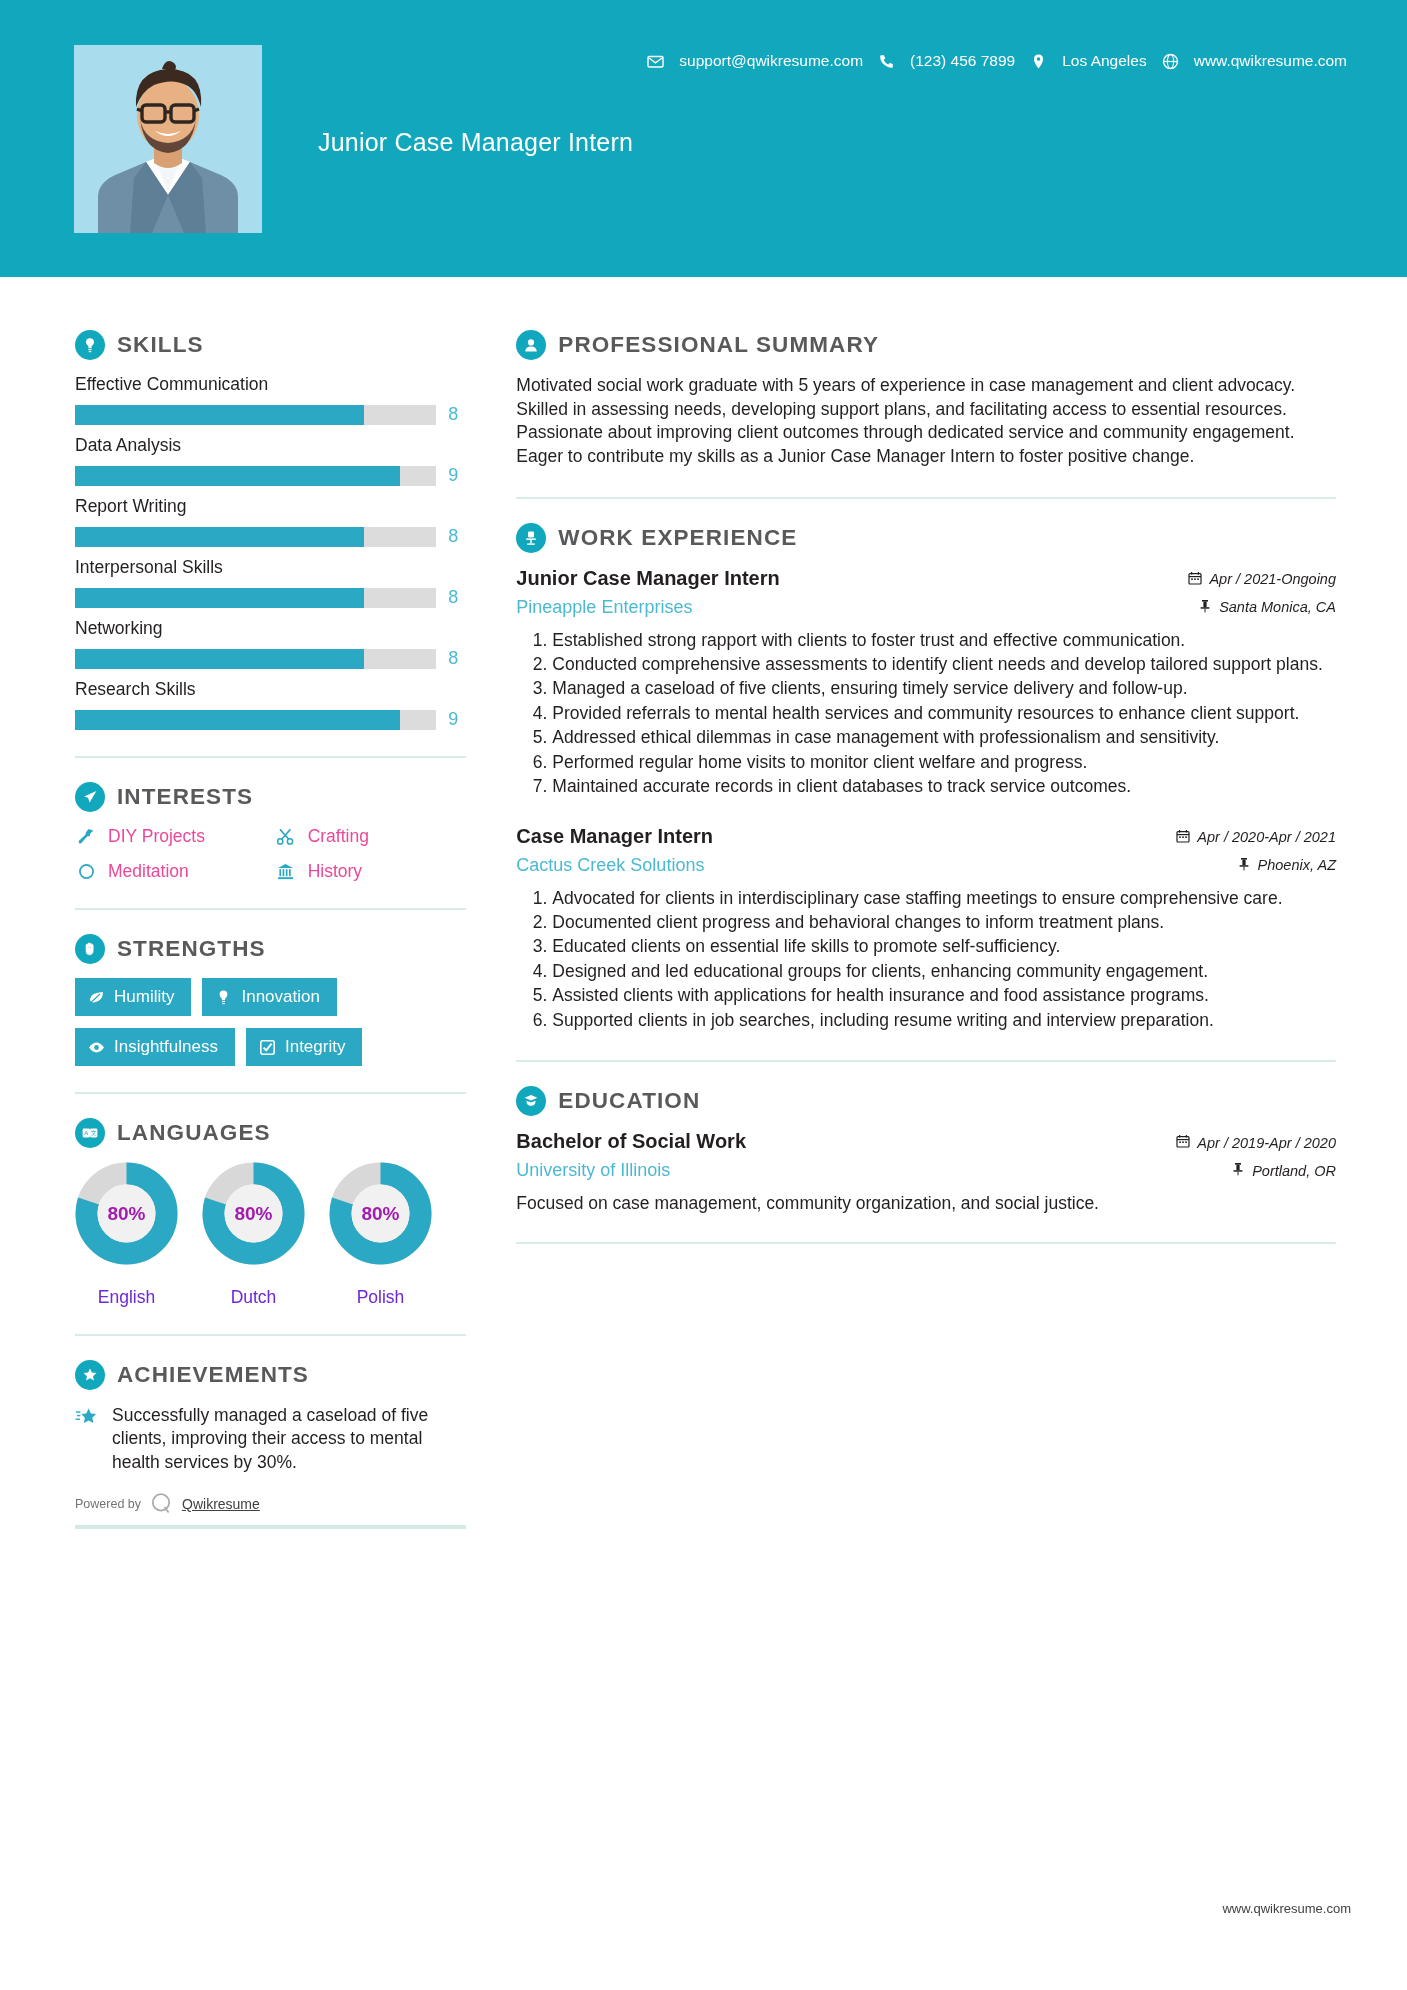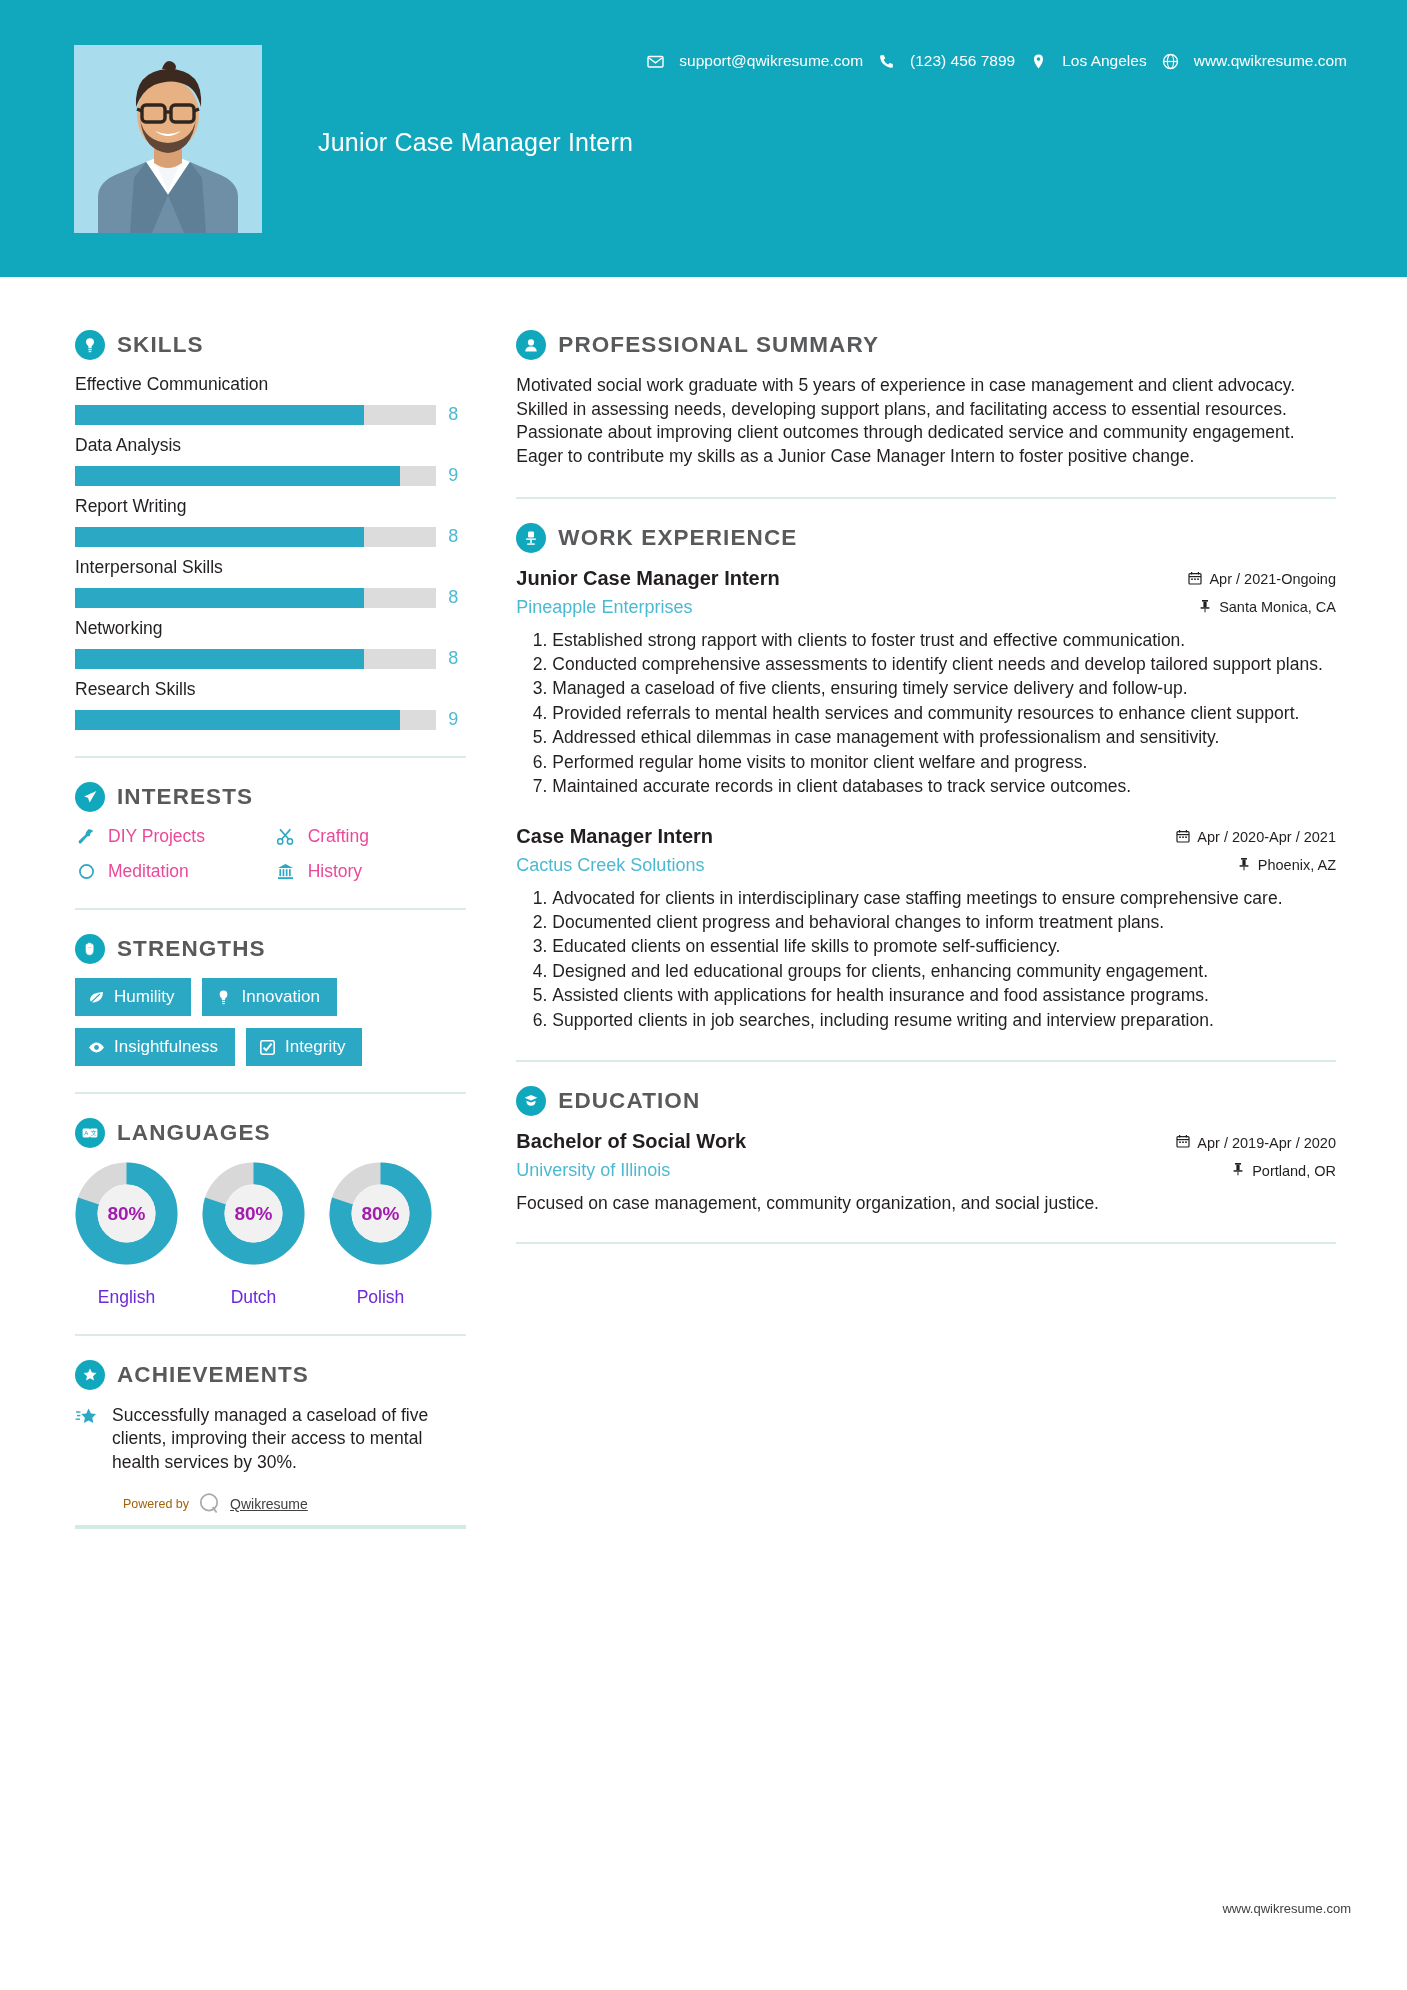--- a/index.html
+++ b/index.html
@@ -120,34 +120,34 @@
   }
   .lang-name { font-size: 17.5px; color: #6d28d9; margin-top: 22px; }
 
   
   .ach-item { display: flex; gap: 13px; margin-bottom: 18px; }
   .ach-item .ai { flex: 0 0 auto; padding-top: 3px; }
   .ach-text { font-size: 17.5px; color: #231f20; line-height: 1.34; }
 
   
   .footer-left { display: flex; align-items: center; gap: 9px; margin-top: 4px; }
-  .pb-label { font-size: 12.5px; color: #a16207; margin-left: 48px; }
+  .pb-label { font-size: 12.5px; color: #737373; }
   .q-logo { width: 23px; height: 23px; display:flex; align-items:center; justify-content:center; }
   .q-link { font-size: 14px; color: #414042; text-decoration: underline; }
   .footer-rule { height: 4px; background: #d2ece5; margin-top: 10px; }
 
   
   .summary-text { font-size: 17.5px; color: #231f20; line-height: 1.35; }
   .rdivider { height: 2px; background: #d9ecea; margin: 28px 0 24px 0; }
 
   .job { margin-bottom: 26px; }
   .job-head { display: flex; justify-content: space-between; align-items: flex-start; }
   .job-title { font-size: 20px; font-weight: bold; color: #231f20; }
   .job-company { font-size: 18px; color: #4cb9d2; margin-top: 7px; }
-  .job-meta { text-align: center; padding-top: 4px; }
+  .job-meta { text-align: center; padding-top: 4px; font-style: italic; }
   .meta-row { display: flex; align-items: center; justify-content: flex-end; gap: 7px; font-size: 14.5px; color: #231f20; }
   .meta-row + .meta-row { margin-top: 11px; }
   .bullets { margin: 11px 0 0 0; padding-left: 36px; }
   .bullets li { font-size: 17.5px; color: #231f20; line-height: 1.34; margin-bottom: 1px; }
 
   .edu-desc { font-size: 17.5px; color: #231f20; margin-top: 12px; }
 
   .site-right { position: absolute; right: 56px; bottom: 74px; font-size: 13px; color: #414042; }
 </style>
 </head>

